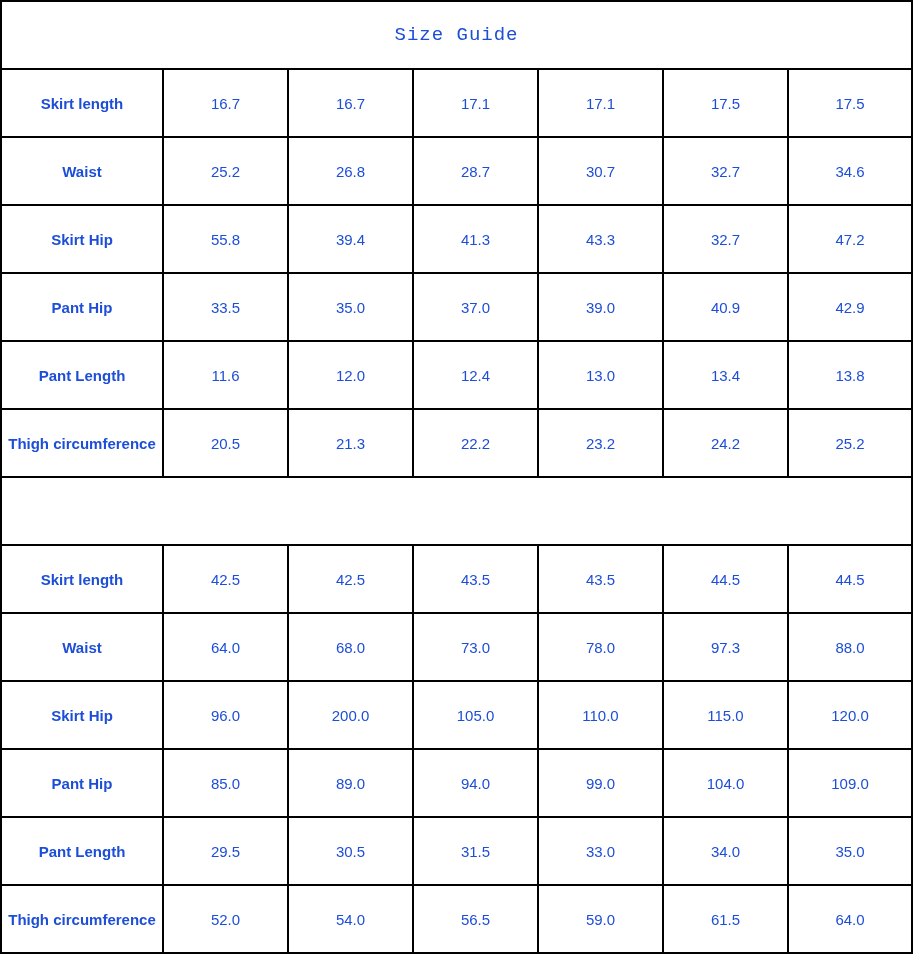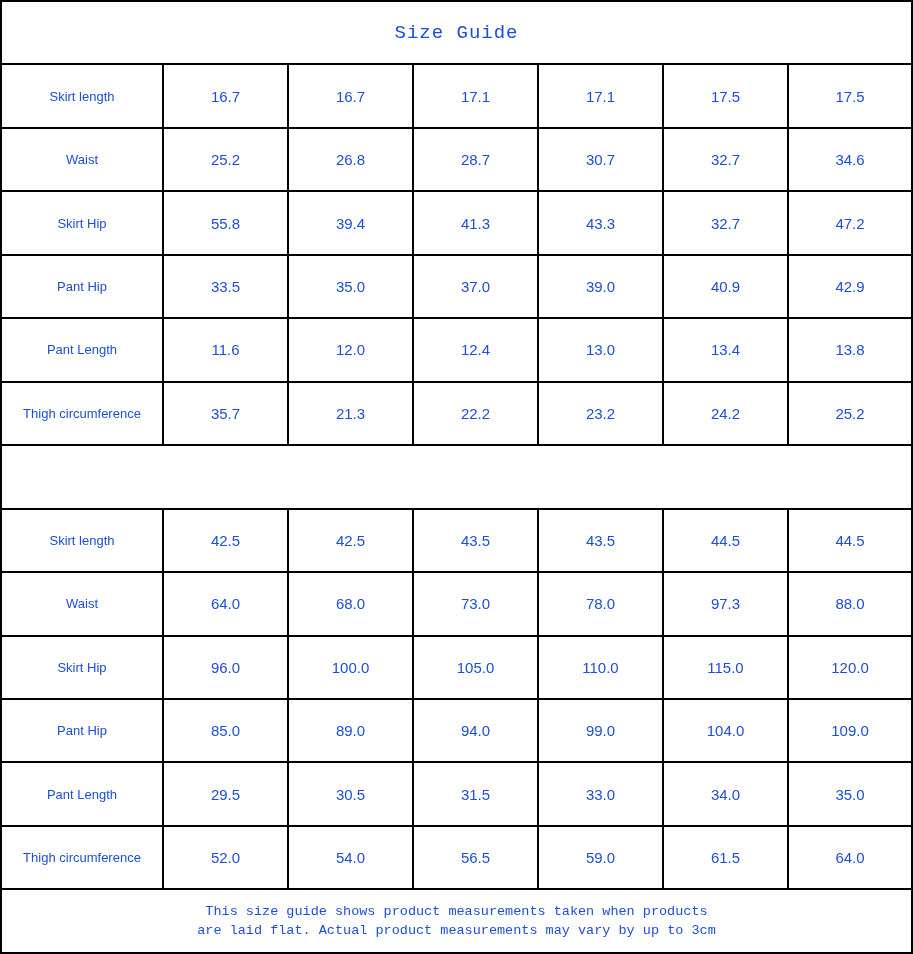--- a/index.html
+++ b/index.html
@@ -36,22 +36,22 @@
     font-size: 19px;
     font-weight: normal;
     letter-spacing: 1px;
     height: 54px;
   }
   th.unit-cell, th.size-cell {
     font-size: 16px;
     font-weight: bold;
   }
   td.label-cell {
-    font-size: 13px;
-    font-weight: normal;
+    font-size: 15px;
+    font-weight: bold;
   }
   td.value-cell {
     font-size: 15px;
     font-weight: normal;
   }
   td.spacer-cell {
     height: 52px;
   }
   td.footer-cell {
     font-family: "Liberation Mono", "DejaVu Sans Mono", monospace;
@@ -121,21 +121,21 @@
       <td class="label-cell">Pant Length</td>
       <td class="value-cell">11.6</td>
       <td class="value-cell">12.0</td>
       <td class="value-cell">12.4</td>
       <td class="value-cell">13.0</td>
       <td class="value-cell">13.4</td>
       <td class="value-cell">13.8</td>
     </tr>
     <tr class="grid-row">
       <td class="label-cell">Thigh circumference</td>
-      <td class="value-cell">35.7</td>
+      <td class="value-cell">20.5</td>
       <td class="value-cell">21.3</td>
       <td class="value-cell">22.2</td>
       <td class="value-cell">23.2</td>
       <td class="value-cell">24.2</td>
       <td class="value-cell">25.2</td>
     </tr>
 
     <tr class="grid-row">
       <td class="spacer-cell" colspan="7"></td>
     </tr>
@@ -155,21 +155,21 @@
       <td class="value-cell">64.0</td>
       <td class="value-cell">68.0</td>
       <td class="value-cell">73.0</td>
       <td class="value-cell">78.0</td>
       <td class="value-cell">97.3</td>
       <td class="value-cell">88.0</td>
     </tr>
     <tr class="grid-row">
       <td class="label-cell">Skirt Hip</td>
       <td class="value-cell">96.0</td>
-      <td class="value-cell">100.0</td>
+      <td class="value-cell">200.0</td>
       <td class="value-cell">105.0</td>
       <td class="value-cell">110.0</td>
       <td class="value-cell">115.0</td>
       <td class="value-cell">120.0</td>
     </tr>
     <tr class="grid-row">
       <td class="label-cell">Pant Hip</td>
       <td class="value-cell">85.0</td>
       <td class="value-cell">89.0</td>
       <td class="value-cell">94.0</td>
@@ -189,21 +189,15 @@
     <tr class="grid-row">
       <td class="label-cell">Thigh circumference</td>
       <td class="value-cell">52.0</td>
       <td class="value-cell">54.0</td>
       <td class="value-cell">56.5</td>
       <td class="value-cell">59.0</td>
       <td class="value-cell">61.5</td>
       <td class="value-cell">64.0</td>
     </tr>
 
-    <tr class="grid-row">
-      <td class="footer-cell" colspan="7">
-        <div>This size guide shows product measurements taken when products</div>
-        <div>are laid flat. Actual product measurements may vary by up to 3cm</div>
-      </td>
-    </tr>
   </tbody>
     </table>
 </div>
 
 </body></html>

